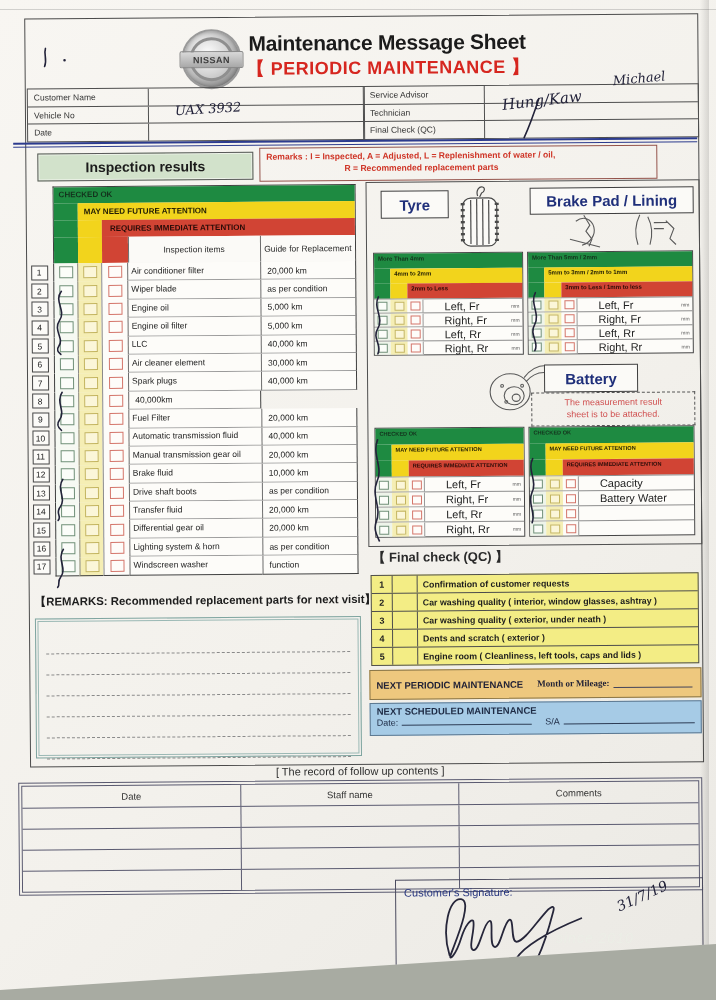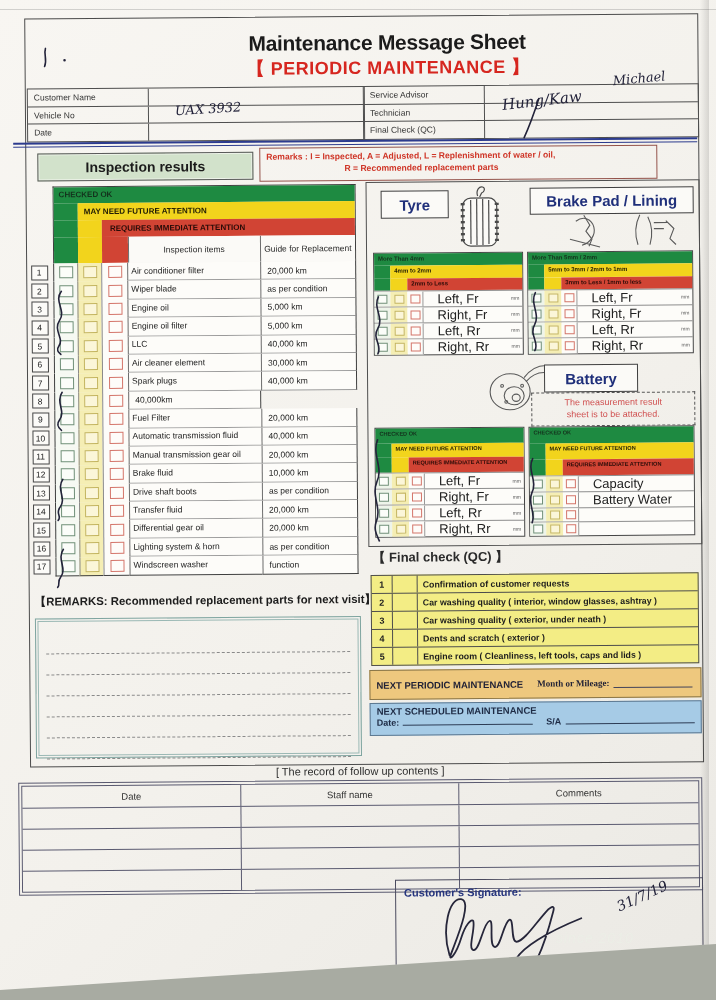--- a/index.html
+++ b/index.html
@@ -96,21 +96,21 @@
   .pb2 .sg{width:16px;} .pb2 .txt{background:#f2d41c;color:#201d05;}
   .pb3 .sg{width:16px;} .pb3 .sy{width:17px;} .pb3 .txt{background:#d14434;color:#2b0c08;}
   .pt-small .pband{height:15px;} .pt-small .txt{font-size:6px;}
   .pt-large .pband{height:16px;} .pt-large .txt{font-size:5.6px;}
   .prow{flex:1;display:grid;grid-template-columns:16px 17px 16px 1fr 20px;border-top:1px solid #8d8d8d;}
   .pc{display:flex;align-items:center;box-sizing:border-box;}
   .pc.g{background:#eef4ea;justify-content:center;}
   .pc.y{background:#f5eeb4;justify-content:center;}
   .pc.r{background:#fdfcf9;justify-content:center;border-right:1px solid #999;}
   .pc .cbg,.pc .cby,.pc .cbr{width:10px;height:9px;}
-  .pc.lbl{font-size:13px;color:#222;padding-left:14px;}
+  .pc.lbl{font-size:11px;color:#222;padding-left:21px;}
   .pc.unit{font-size:5px;color:#555;justify-content:flex-end;padding-right:3px;}
 
   
   .fc-title{position:absolute;left:372px;top:549px;font-size:13px;font-weight:bold;color:#2a2a2a;}
   .fctable{position:absolute;left:370px;top:575px;width:326px;border:1.2px solid #4d4d4d;background:#f3ed85;}
   .fcrow{display:grid;grid-template-columns:20px 26px 1fr;height:17px;border-top:1px solid #4d4d4d;}
   .fcrow:first-child{border-top:none;}
   .fcrow div{box-sizing:border-box;display:flex;align-items:center;}
   .fcrow .n{justify-content:center;font-size:9px;font-weight:bold;color:#222;}
   .fcrow .m{border-left:1px solid #4d4d4d;border-right:1px solid #4d4d4d;}
@@ -119,21 +119,21 @@
   
   .band1{position:absolute;left:368px;top:670px;width:332px;height:30px;background:#eec87e;border:1px solid #8a7648;
         box-sizing:border-box;display:flex;align-items:center;padding:0 6px;}
   .band1 .a{font-size:9.5px;font-weight:bold;color:#222236;}
   .band1 .b{font-size:9px;font-weight:bold;color:#222236;margin-left:14px;white-space:nowrap;font-family:Liberation Serif, serif;}
   .band1 .line{flex:1;border-bottom:1px solid #44445a;margin:0 2px 4px 4px;height:12px;}
   .band2{position:absolute;left:368px;top:703px;width:332px;height:33px;background:#a6cbe6;border:1px solid #5d7890;
         box-sizing:border-box;padding:2px 6px;}
   .band2 .a{font-size:9.5px;font-weight:bold;color:#1d2a44;}
   .band2 .row{display:flex;align-items:flex-end;margin-top:1px;}
-  .band2 .lbl{font-size:9px;font-weight:bold;color:#1d2a44;}
+  .band2 .lbl{font-size:9px;font-weight:normal;color:#1d2a44;}
   .band2 .ln1{width:130px;border-bottom:1px solid #2d3c55;margin:0 14px 2px 3px;}
   .band2 .ln2{flex:1;border-bottom:1px solid #2d3c55;margin:0 0 2px 4px;}
 
   
   .rm-title{position:absolute;left:34px;top:592px;font-size:11.4px;font-weight:bold;color:#1d1d1d;}
   .rmbox{position:absolute;left:34px;top:616px;width:326px;height:140px;border:1.5px solid #7fa5a0;
         box-shadow:inset 0 0 0 1.5px #f4f2ee, inset 0 0 0 2.5px #9ab8b4;box-sizing:border-box;padding:14px 10px 0 10px;}
   .dash{height:20px;border-bottom:1.2px dashed #8a8a8a;}
 
   
@@ -143,36 +143,42 @@
   .rechead{display:grid;grid-template-columns:218px 218px 1fr;height:21px;}
   .rechead div{display:flex;align-items:center;justify-content:center;font-size:9.5px;color:#333;
         border-left:1px solid #5a5a70;}
   .rechead div:first-child{border-left:none;}
   .recrow{display:grid;grid-template-columns:218px 218px 1fr;height:20px;border-top:1px solid #5a5a70;}
   .recrow div{border-left:1px solid #5a5a70;}
   .recrow div:first-child{border-left:none;}
 
   
   .sigbox{position:absolute;left:392px;top:880px;width:306px;height:86px;border:1.5px solid #4a4a5e;}
-  .siglabel{position:absolute;left:8px;top:6px;font-size:11px;font-weight:bold;color:#26357e;}
+  .siglabel{position:absolute;left:8px;top:6px;font-size:11px;font-weight:normal;color:#26357e;}
 
   
   .pen{position:absolute;font-family:"DejaVu Serif",serif;font-style:italic;color:#23233a;white-space:nowrap;}
   .watermark{position:absolute;left:556px;top:930px;font-size:14px;font-weight:normal;font-style:italic;
         color:rgba(235,242,232,.5);letter-spacing:1px;}
   svg.overlay{position:absolute;left:0;top:0;pointer-events:none;}
 </style>
 </head>
 <body>
 
 <div class="paper">
 <div class="content">
 
   <div class="outerbox"></div>
 
+  <div class="abs" style="left:185px;top:28px;">
+    <div class="logo">
+          <div class="ring"></div>
+          <div class="bar">NISSAN</div>
+        </div>
+  </div>
   <div class="abs title" style="left:252px;top:31px;">Maintenance Message Sheet</div>
   <div class="abs subtitle" style="left:250px;top:56px;">【 PERIODIC MAINTENANCE 】</div>
 
   <div class="ctable" style="left:30px;top:86px;width:336px;">
     <div class="crow">
           <div class="clabel">Customer Name</div>
           <div class="cval"></div>
         </div>
     <div class="crow">
           <div class="clabel">Vehicle No</div>

